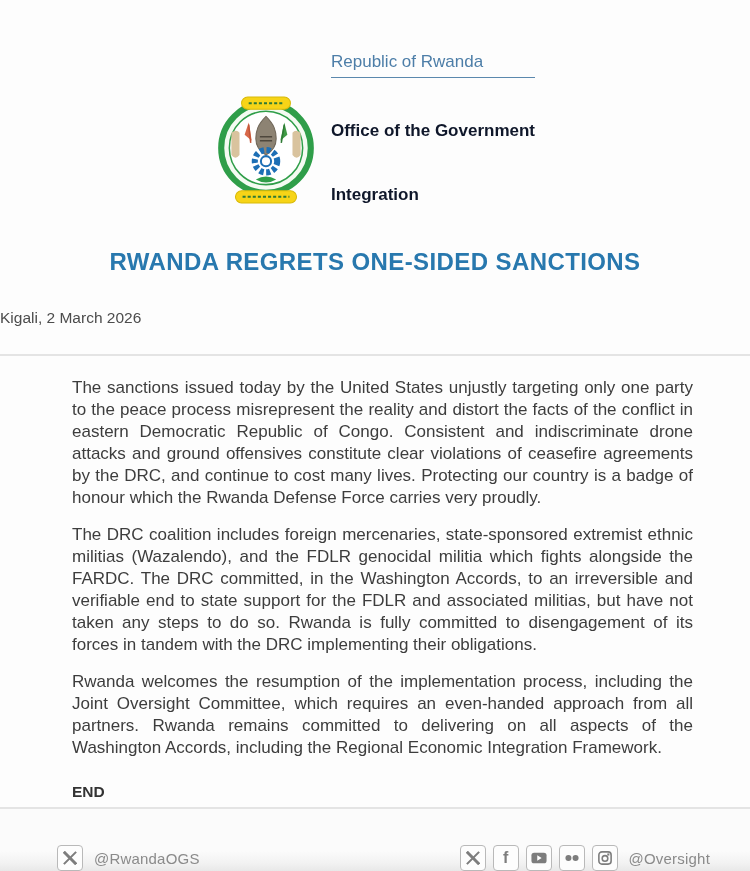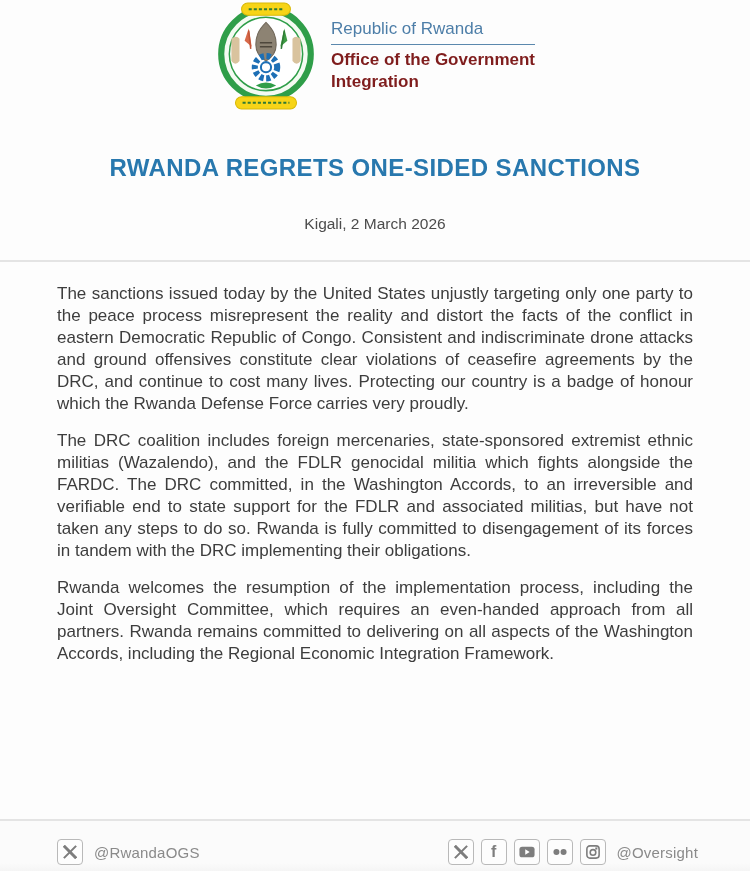--- a/index.html
+++ b/index.html
@@ -5,88 +5,89 @@
   html,body{margin:0;padding:0;background:#ffffff;}
   .page{
     position:relative;
     width:750px;height:871px;
     background:#fdfdfd;
     font-family:"Liberation Sans","DejaVu Sans",sans-serif;
     overflow:hidden;
   }
   
   .masthead{
+    padding-top:52px;
     display:flex;
     justify-content:center;
-    align-items:center;
+    align-items:flex-end;
     gap:14px;
   }
   .seal{width:102px;height:112px;flex:0 0 auto;}
   .org-block{display:inline-block;}
   .org-line1{
     font-size:17px;
     color:#4d7ea8;
     padding-bottom:5px;
     border-bottom:1.5px solid #5b88ad;
     margin-bottom:4px;
   }
   .org-line-bold{
     font-size:17px;
     font-weight:bold;
-    color:#7f1d1d;
+    color:#0f172a;
     line-height:22px;
+    margin-top:42px;
   }
   
   .title{
     margin:42px 0 0 0;
     text-align:center;
     font-size:24px;
     font-weight:bold;
     letter-spacing:.4px;
     color:#2878ae;
   }
   .dateline{
     margin-top:33px;
-    text-align:center;
     font-size:15.5px;
     color:#4c4c4c;
   }
   .divider{
     border:none;
     border-top:2px solid #e4e4e4;
     margin:27px 0 0 0;
   }
   
   .doc-body{
-    padding:21px 57px 0 57px;
+    padding:21px 57px 0 72px;
   }
   .doc-body p{
     margin:0 0 15px 0;
     font-size:17px;
     line-height:22px;
     color:#3d3d3d;
     text-align:justify;
   }
   .end-marker{
     margin-top:24px;
     font-size:15.5px;
     font-weight:bold;
     color:#333333;
   }
   
   .footer{
     position:absolute;
     left:0;right:0;bottom:0;
-    height:52px;
+    height:64px;
     border-top:2px solid #e4e4e4;
     background:linear-gradient(#fbfbfb 0 42px,#f2f2f2 54px,#e8e8e8 100%);
     display:flex;
-    align-items:center;
+    align-items:flex-end;
     justify-content:space-between;
-    padding:12px 52px 0 57px;
+    padding:12px 40px 0 57px;
     box-sizing:border-box;
   }
   .footer-side{display:flex;align-items:center;gap:7px;}
   .icon-box{
     width:26px;height:26px;
     border:1.5px solid #b9b9b9;
     border-radius:4px;
     background:#fdfdfd;
     display:flex;align-items:center;justify-content:center;
     box-sizing:border-box;
@@ -144,20 +145,21 @@
 
   <h1 class="title">RWANDA REGRETS ONE-SIDED SANCTIONS</h1>
   <div class="dateline">Kigali, 2 March 2026</div>
 
   <hr class="divider">
 
   <div class="doc-body">
     <p>The sanctions issued today by the United States unjustly targeting only one party to the peace process misrepresent the reality and distort the facts of the conflict in eastern Democratic Republic of Congo. Consistent and indiscriminate drone attacks and ground offensives constitute clear violations of ceasefire agreements by the DRC, and continue to cost many lives. Protecting our country is a badge of honour which the Rwanda Defense Force carries very proudly.</p>
     <p>The DRC coalition includes foreign mercenaries, state-sponsored extremist ethnic militias (Wazalendo), and the FDLR genocidal militia which fights alongside the FARDC. The DRC committed, in the Washington Accords, to an irreversible and verifiable end to state support for the FDLR and associated militias, but have not taken any steps to do so. Rwanda is fully committed to disengagement of its forces in tandem with the DRC implementing their obligations.</p>
     <p>Rwanda welcomes the resumption of the implementation process, including the Joint Oversight Committee, which requires an even-handed approach from all partners. Rwanda remains committed to delivering on all aspects of the Washington Accords, including the Regional Economic Integration Framework.</p>
+    <div class="end-marker">END</div>
   </div>
 
   <div class="footer">
     <div class="footer-side">
       <span class="icon-box">
         <svg width="14" height="14" viewBox="0 0 16 16">
           <path d="M1 1 L15 15 M15 1 L1 15" stroke="#7d7d7d" stroke-width="2.4" fill="none"></path>
           <path d="M1 1 L15 15" stroke="#7d7d7d" stroke-width="3.4"></path>
         </svg>
       </span>

